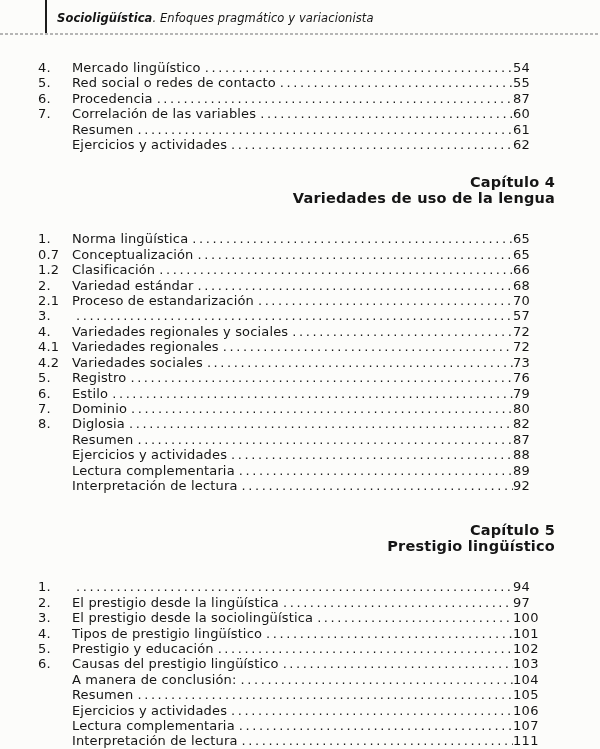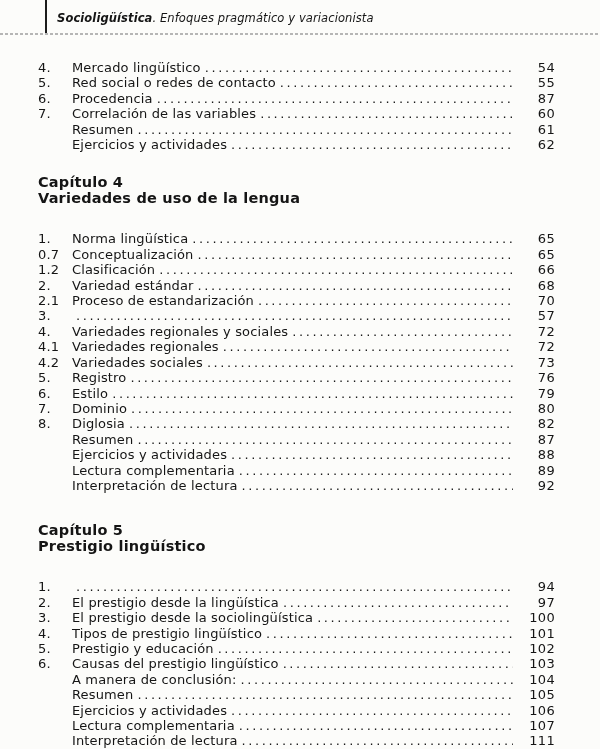--- a/index.html
+++ b/index.html
@@ -78,26 +78,25 @@
     white-space: nowrap;
     margin-left: 4px;
     letter-spacing: 2.6px;
     color: #1a1a1a;
   }
   .leader::after {
     content: "..........................................................................................................................";
   }
   .page-num {
     flex: 0 0 42px;
+    letter-spacing: 0.3px;
+  }
+
+  .chapter-heading {
     text-align: right;
-    letter-spacing: 0.3px;
-  }
-
-  .chapter-heading {
-    text-align: left;
     font-weight: bold;
     font-size: 14.5px;
     line-height: 16px;
     letter-spacing: 0.2px;
     margin-bottom: 25px;
   }
   .heading-1 { margin-top: 22px; }
   .heading-2 { margin-top: 29px; }
 </style>
 </head>

